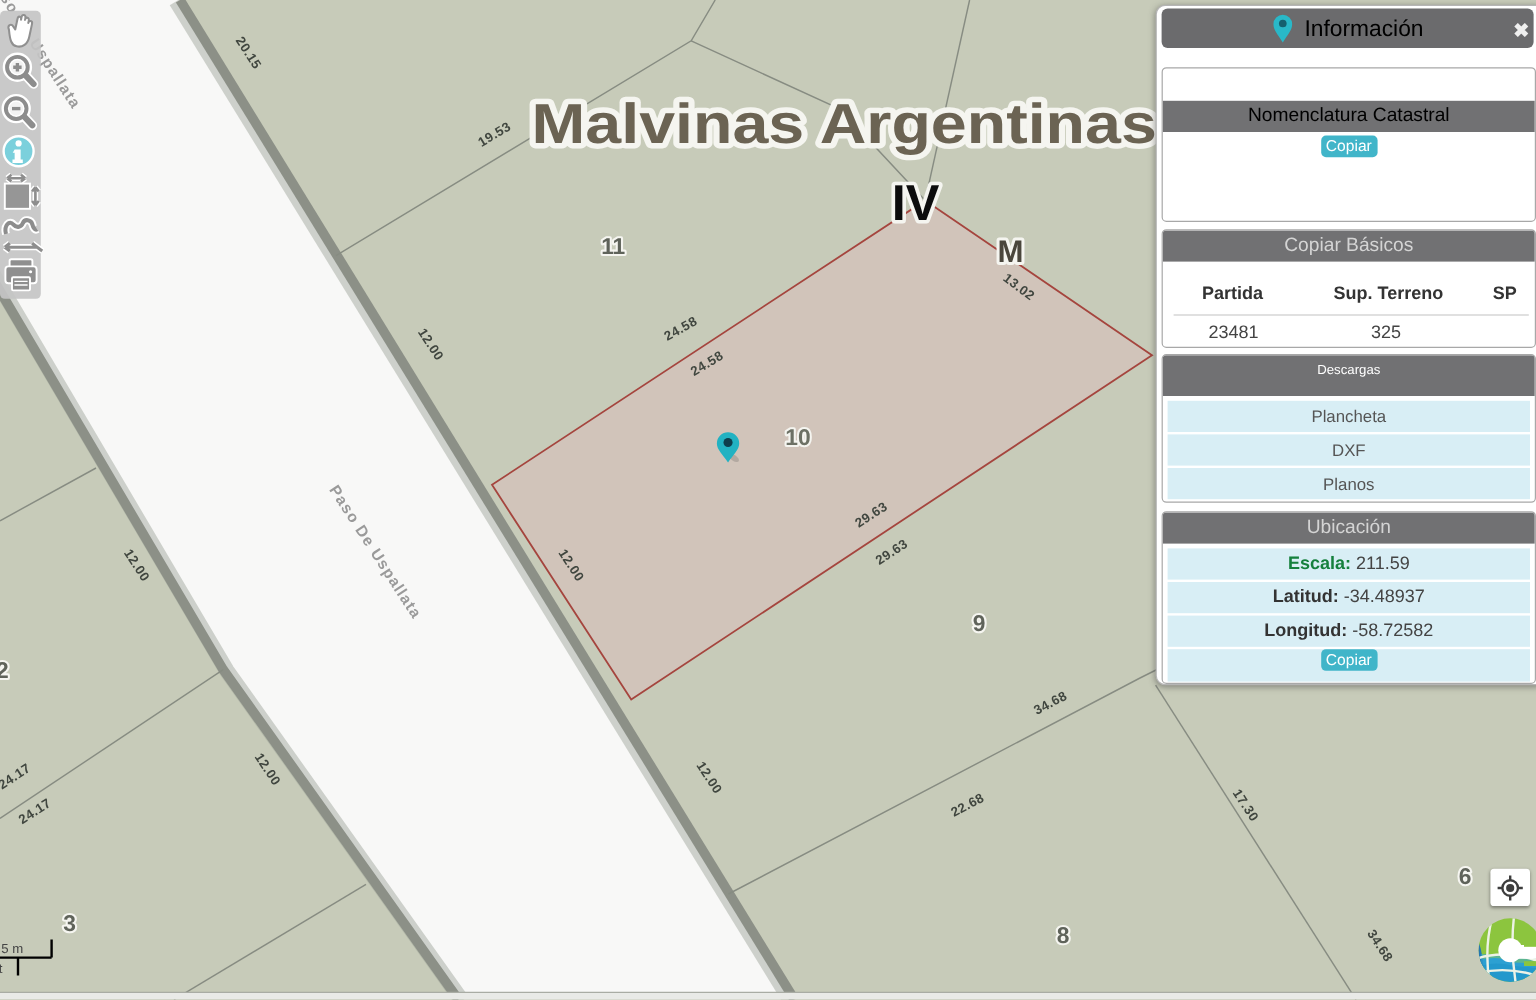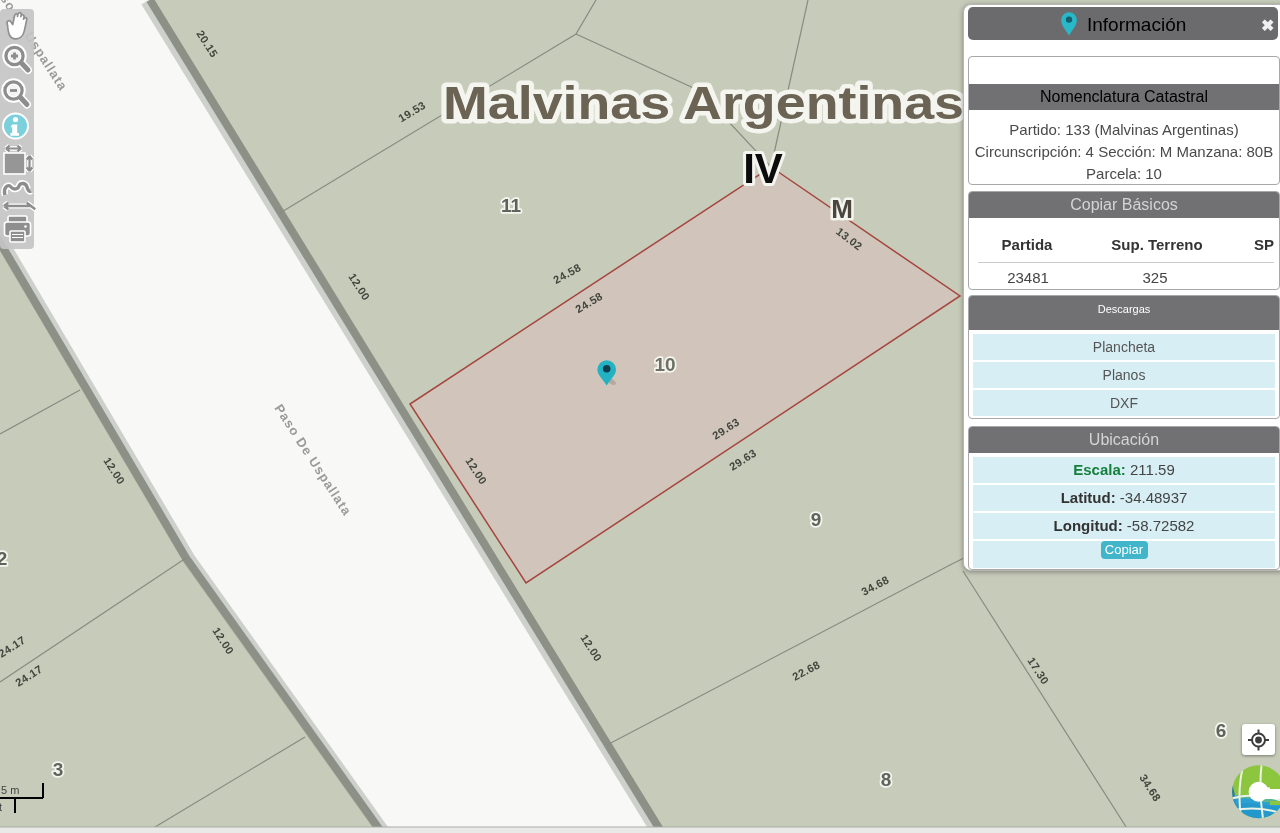--- a/index.html
+++ b/index.html
@@ -184,45 +184,40 @@
       <circle cx="10" cy="8.6" r="3.2" fill="#15606e"></circle>
     </svg>
 
     <span class="abs" style="left:119px;top:7px;font-size:19px;color:#000000;">Información</span>
 
     <span class="abs" style="left:293px;top:9px;font-size:16px;font-weight:bold;color:#efefef;">✖</span>
   </div>
 
   <div class="abs" style="left:4px;top:51px;width:310px;height:127px;border:1px solid #a8a8a8;border-radius:4px;overflow:hidden;">
     <div style="height:26px;background:#717173;color:#000000;font-size:16px;text-align:center;line-height:26px;margin-top:27px;">Nomenclatura Catastral</div>
-    <div style="font-size:15px;color:#4a4a4a;text-align:center;margin-top:9px;line-height:22px;">
-      Partido: 133 (Malvinas Argentinas)<br>
-      Circunscripción: 4 Sección: M Manzana: 80B<br>
-      Parcela: 10
-    </div>
     <div style="margin:3px auto 0;width:47px;height:18px;background:#41b5c9;border-radius:4px;color:#fff;font-size:13px;text-align:center;line-height:18px;">Copiar</div>
   </div>
 
   <div class="abs" style="left:4px;top:186px;width:310px;height:97px;border:1px solid #a8a8a8;border-radius:4px;overflow:hidden;">
     <div style="height:26px;background:#717173;color:#d4d4d4;font-size:16px;text-align:center;line-height:26px;">Copiar Básicos</div>
 
     <span class="abs" style="left:30px;top:44px;width:56px;text-align:center;font-weight:bold;font-size:15px;color:#333;">Partida</span>
     <span class="abs" style="left:140px;top:44px;width:96px;text-align:center;font-weight:bold;font-size:15px;color:#333;">Sup. Terreno</span>
-    <span class="abs" style="left:275px;top:44px;width:30px;text-align:right;font-weight:bold;font-size:15px;color:#333;">SP</span>
+    <span class="abs" style="left:275px;top:44px;width:30px;text-align:left;font-weight:bold;font-size:15px;color:#333;">SP</span>
     <div class="abs" style="left:9px;top:70px;width:296px;border-top:1px solid #ccc;"></div>
 
     <span class="abs" style="left:30px;top:77px;width:58px;text-align:center;font-size:15px;color:#444;">23481</span>
     <span class="abs" style="left:155px;top:77px;width:62px;text-align:center;font-size:15px;color:#444;">325</span>
   </div>
 
   <div class="abs" style="left:4px;top:290px;width:310px;height:122px;border:1px solid #a8a8a8;border-radius:4px;overflow:hidden;">
     <div style="height:34px;background:#717173;color:#ffffff;font-size:11px;text-align:center;line-height:26px;">Descargas</div>
     <div style="margin:4px 4px 0;height:26px;background:#d8eef5;color:#555;font-size:14px;text-align:center;line-height:26px;">Plancheta</div>
+    <div style="margin:2px 4px 0;height:26px;background:#d8eef5;color:#555;font-size:14px;text-align:center;line-height:26px;">DXF</div>
     <div style="margin:2px 4px 0;height:26px;background:#d8eef5;color:#555;font-size:14px;text-align:center;line-height:26px;">Planos</div>
-    <div style="margin:2px 4px 0;height:26px;background:#d8eef5;color:#555;font-size:14px;text-align:center;line-height:26px;">DXF</div>
   </div>
 
   <div class="abs" style="left:4px;top:421px;width:310px;height:142px;border:1px solid #a8a8a8;border-radius:4px;overflow:hidden;">
     <div style="height:26px;background:#717173;color:#d4d4d4;font-size:16px;text-align:center;line-height:26px;">Ubicación</div>
     <div style="margin:4px 4px 0;height:26px;background:#d8eef5;font-size:15px;text-align:center;line-height:26px;color:#444;"><b style="color:#15803d">Escala:</b> 211.59</div>
     <div style="margin:2px 4px 0;height:26px;background:#d8eef5;font-size:15px;text-align:center;line-height:26px;color:#444;"><b style="color:#333">Latitud:</b> -34.48937</div>
     <div style="margin:2px 4px 0;height:26px;background:#d8eef5;font-size:15px;text-align:center;line-height:26px;color:#444;"><b style="color:#333">Longitud:</b> -58.72582</div>
     <div style="margin:2px 4px 0;height:27px;background:#d8eef5;">
       <div style="margin:1px auto 0;width:47px;height:18px;background:#41b5c9;border-radius:4px;color:#fff;font-size:13px;text-align:center;line-height:18px;">Copiar</div>
     </div>

